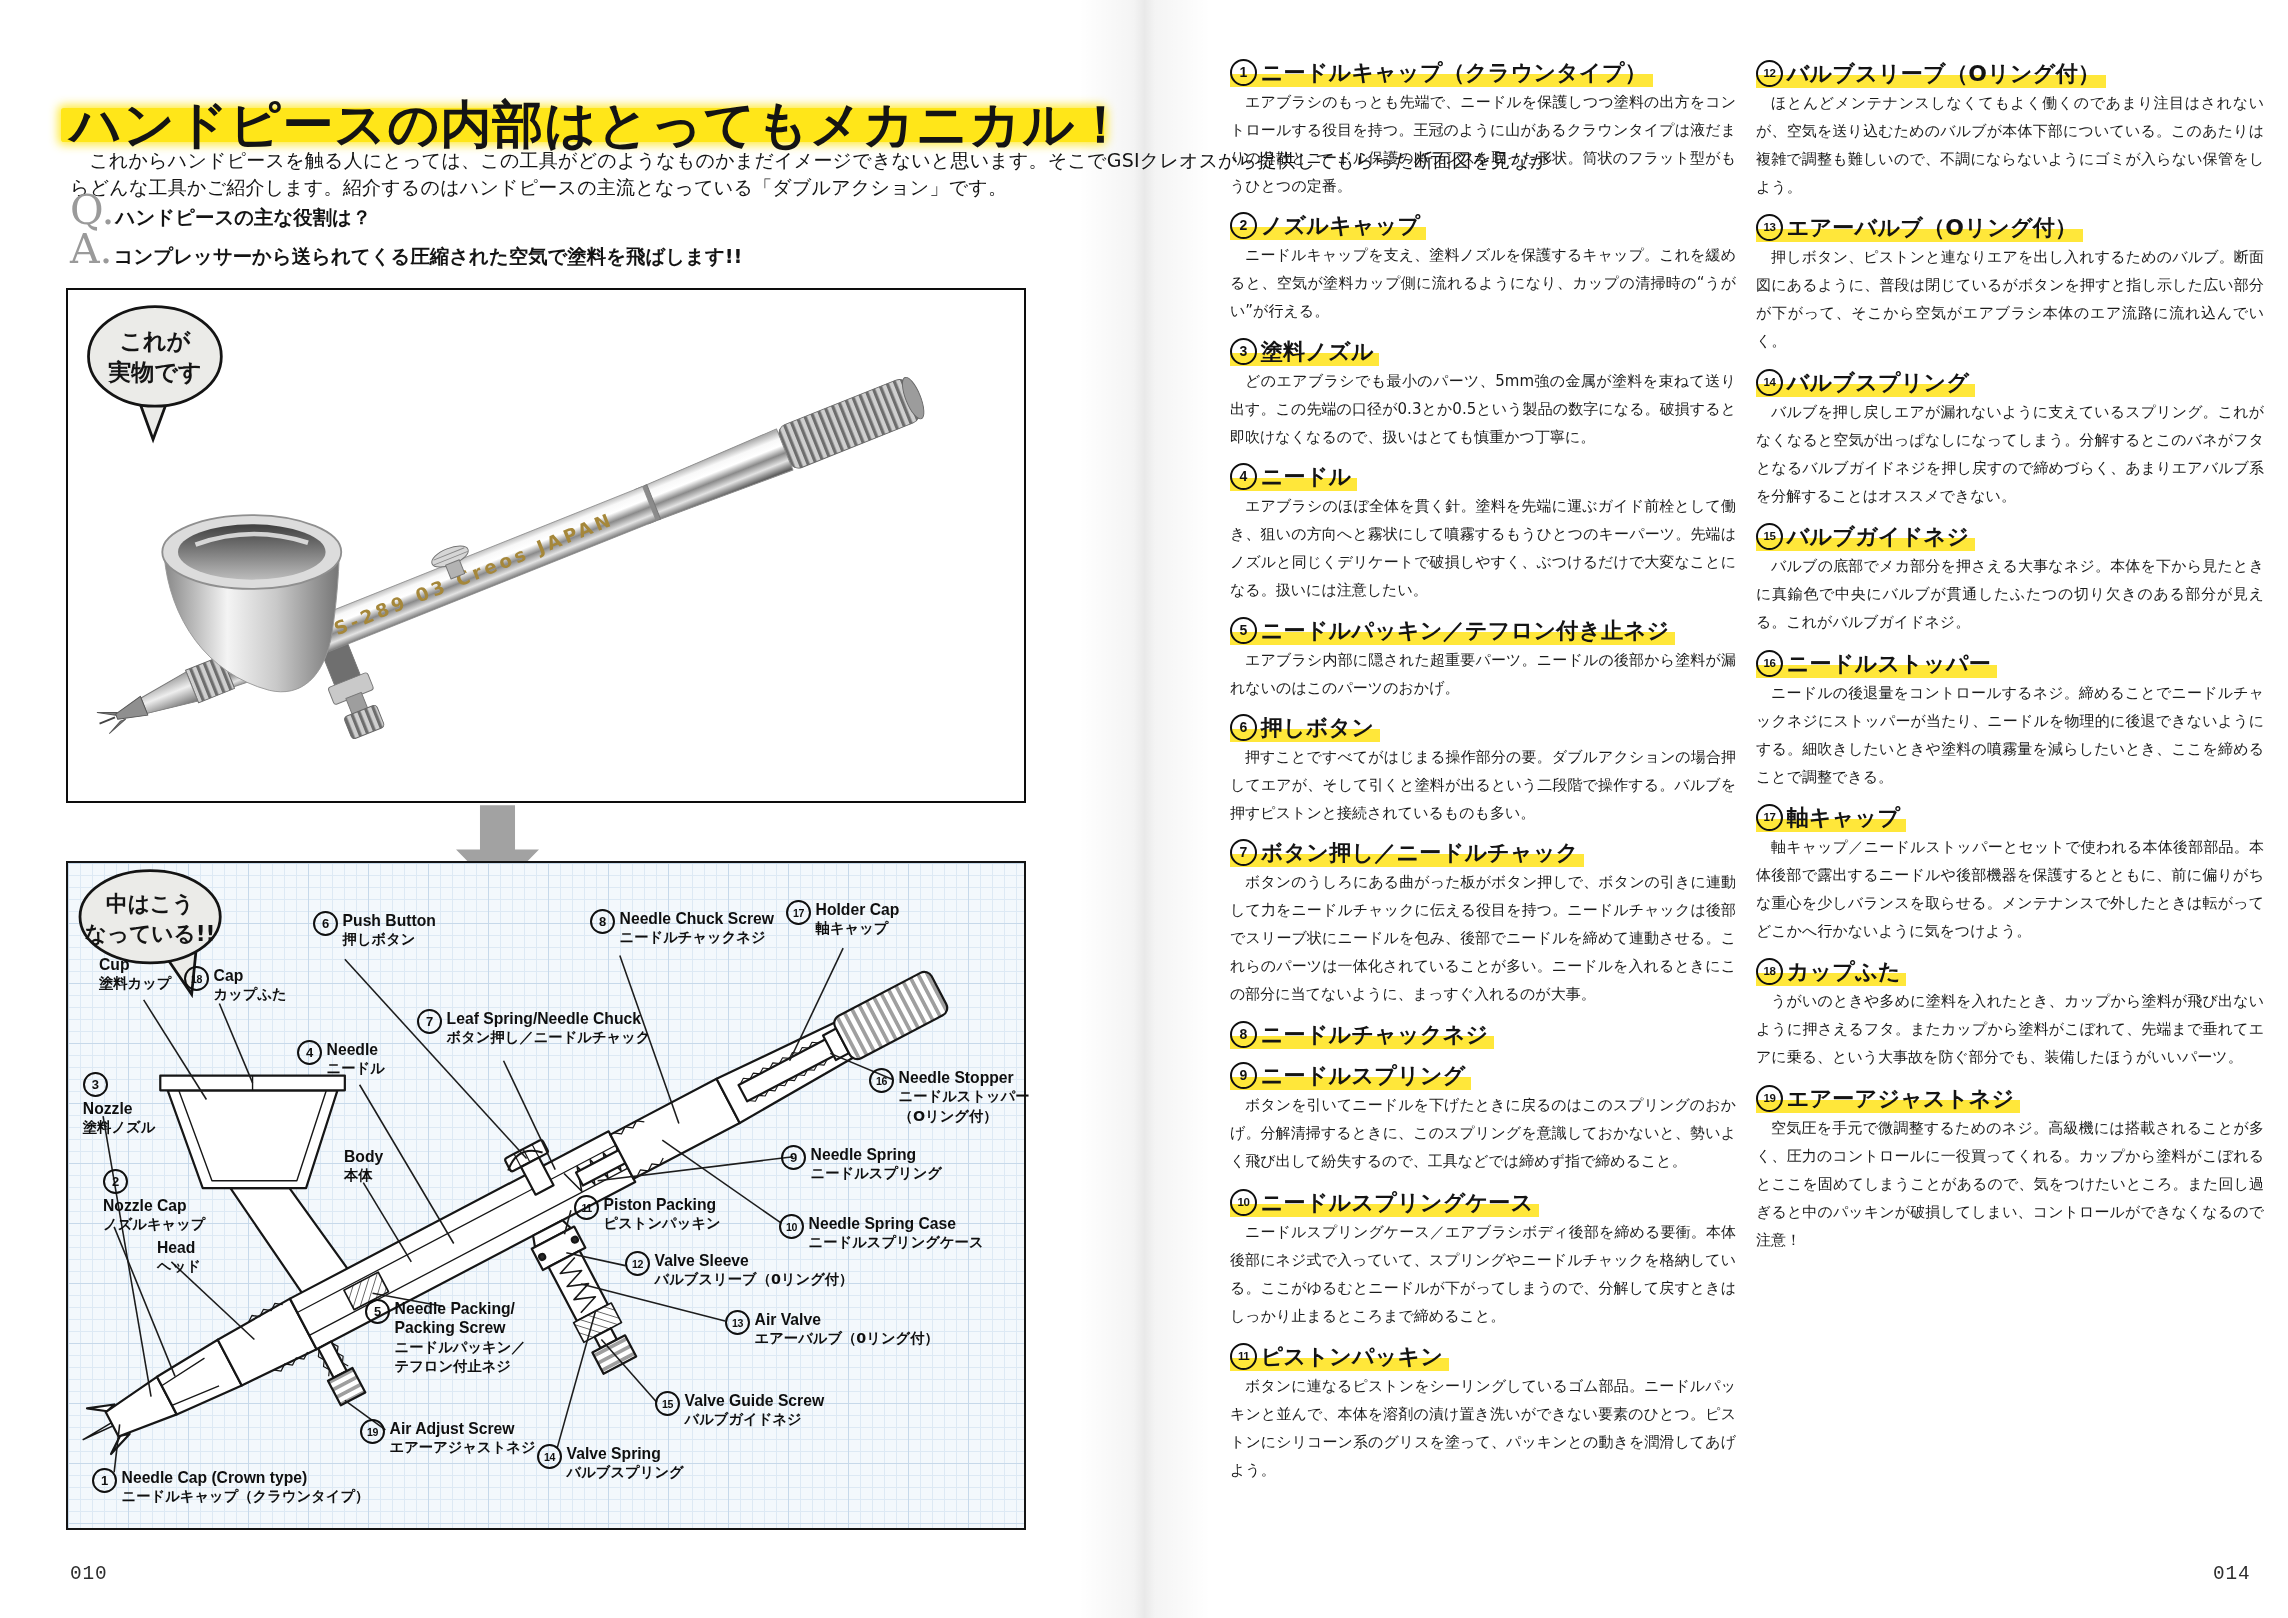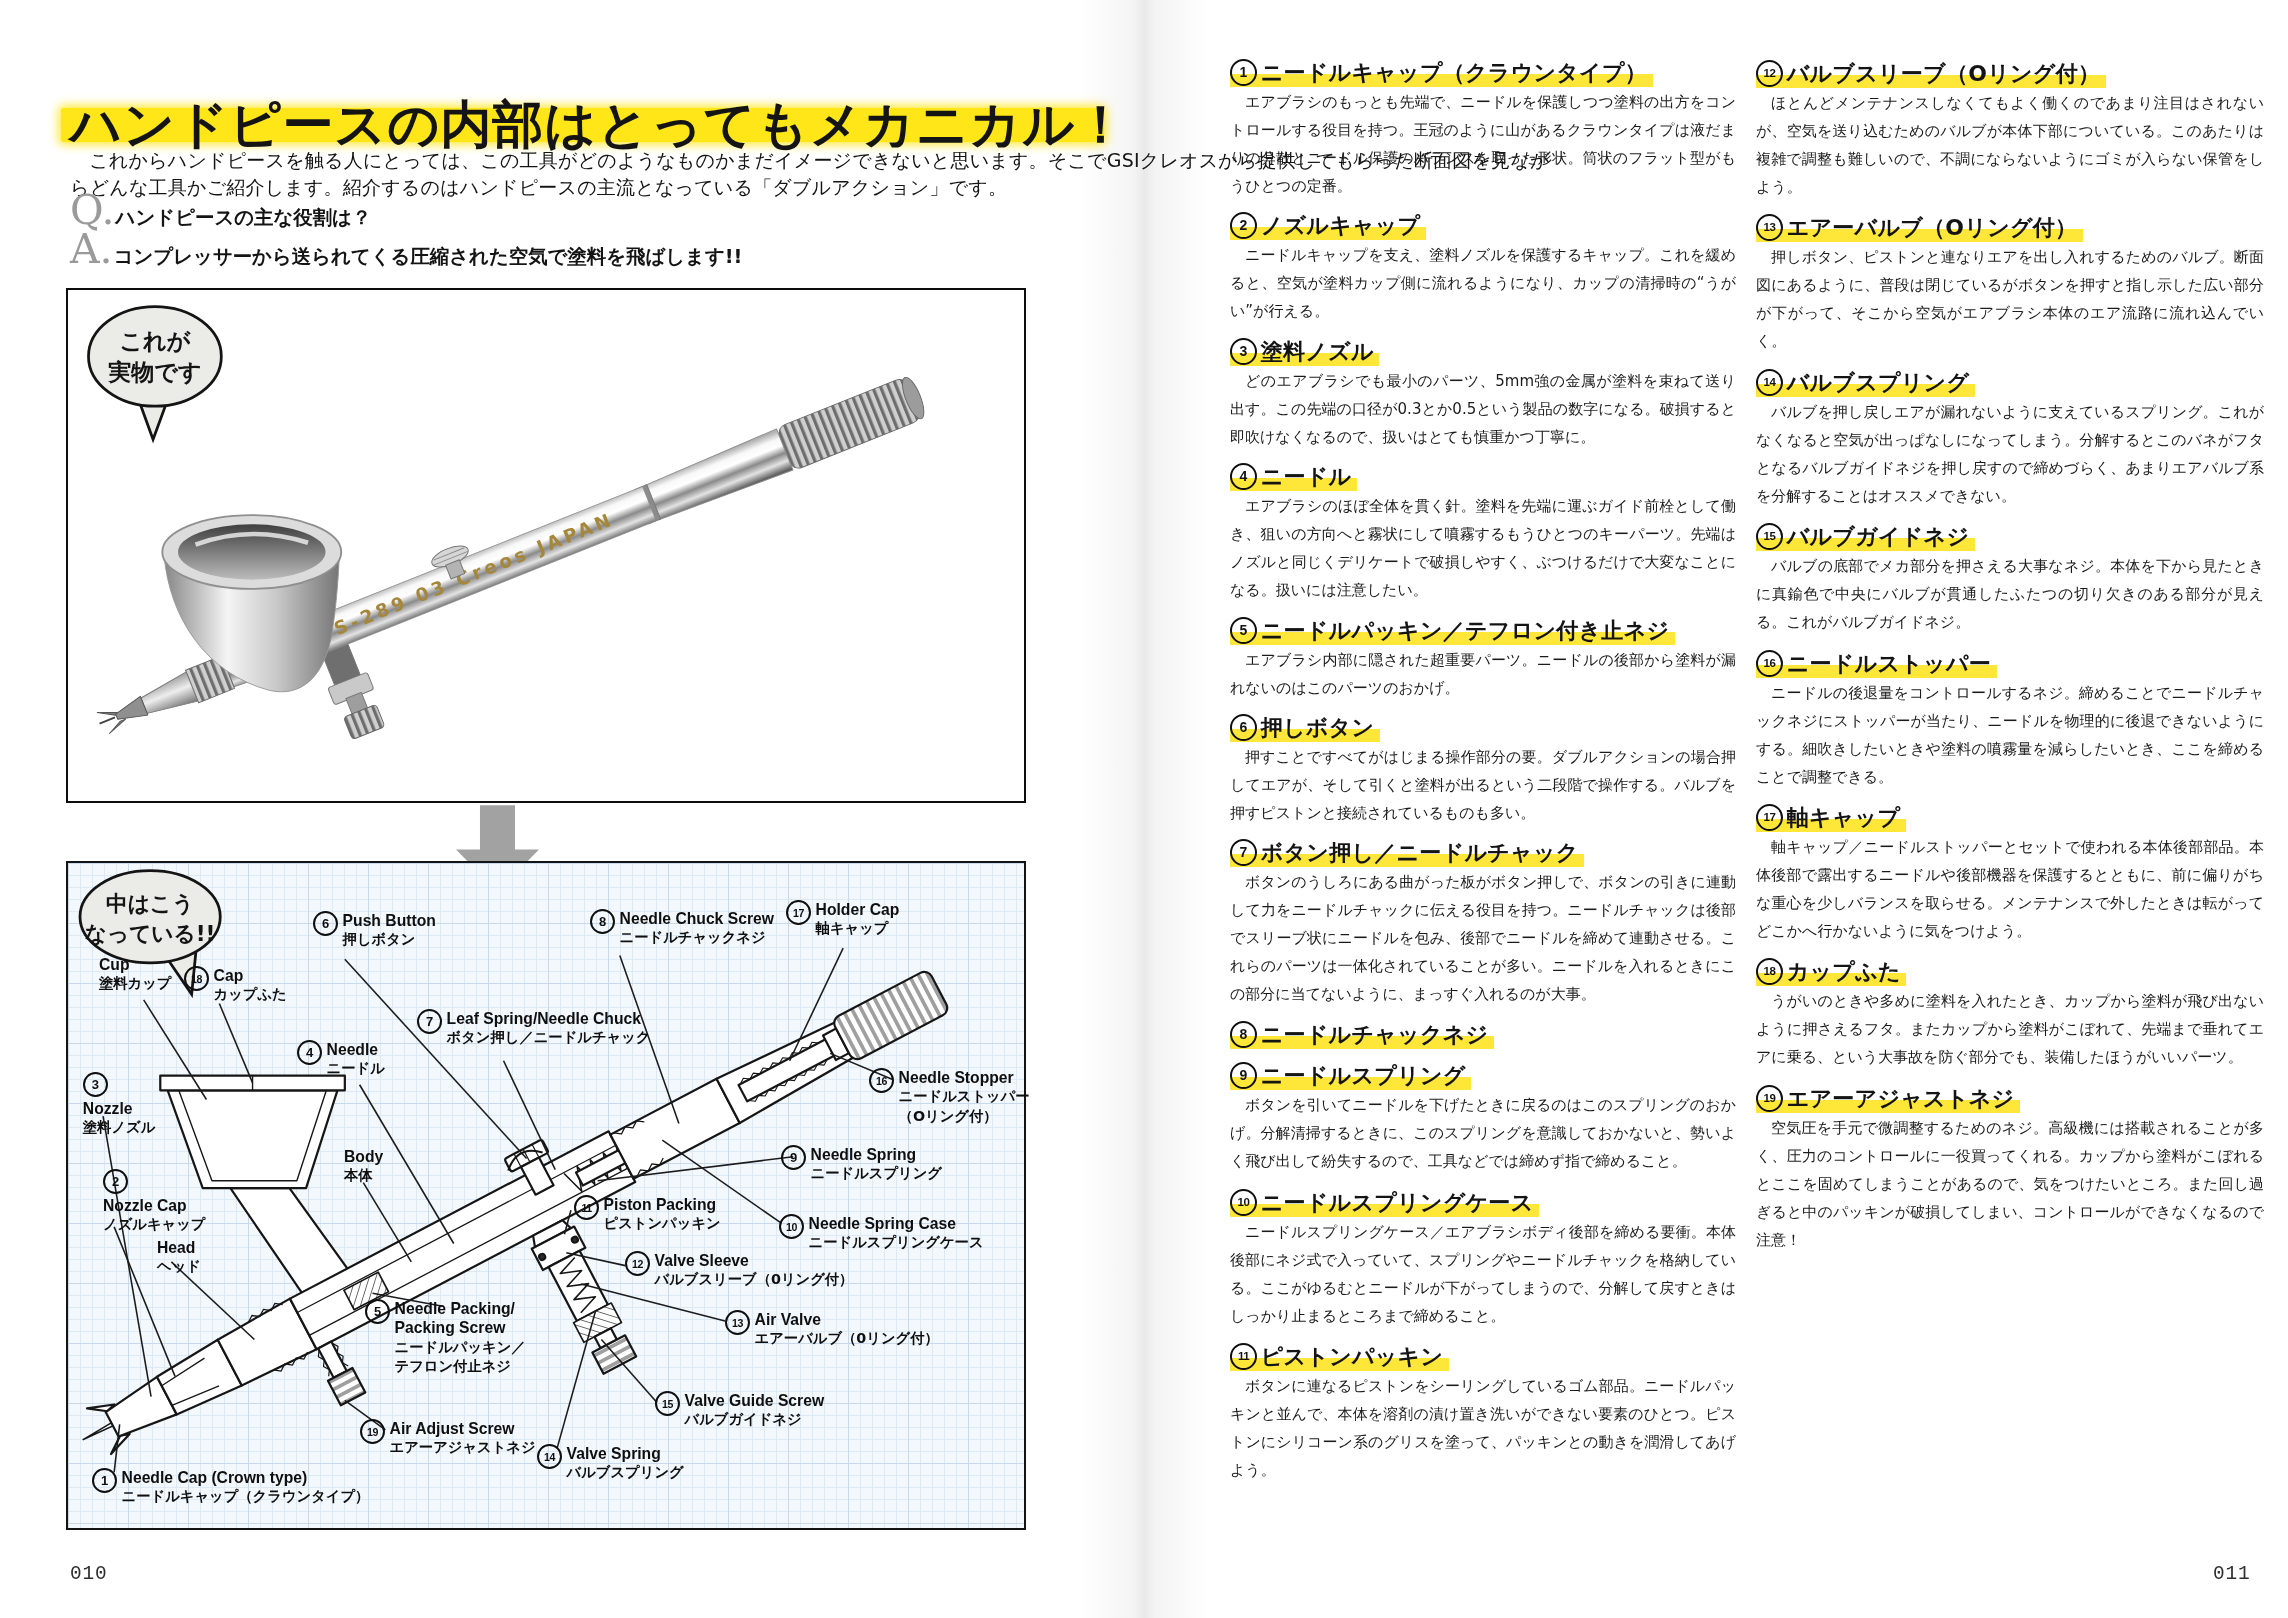--- a/index.html
+++ b/index.html
@@ -538,15 +538,15 @@
         <p>うがいのときや多めに塗料を入れたとき、カップから塗料が飛び出ないように押さえるフタ。またカップから塗料がこぼれて、先端まで垂れてエアに乗る、という大事故を防ぐ部分でも、装備したほうがいいパーツ。</p>
       </div>
       <div class="sec">
         <h3><span class="hl">
             <span class="cnum two">19</span>
             <span>エアーアジャストネジ</span>
           </span></h3>
         <p>空気圧を手元で微調整するためのネジ。高級機には搭載されることが多く、圧力のコントロールに一役買ってくれる。カップから塗料がこぼれるとここを固めてしまうことがあるので、気をつけたいところ。また回し過ぎると中のパッキンが破損してしまい、コントロールができなくなるので注意！</p>
       </div>
     </div>
-  <div class="pagenum right">011</div>
+  <div class="pagenum right">014</div>
 </div>
 
 
 </body></html>

